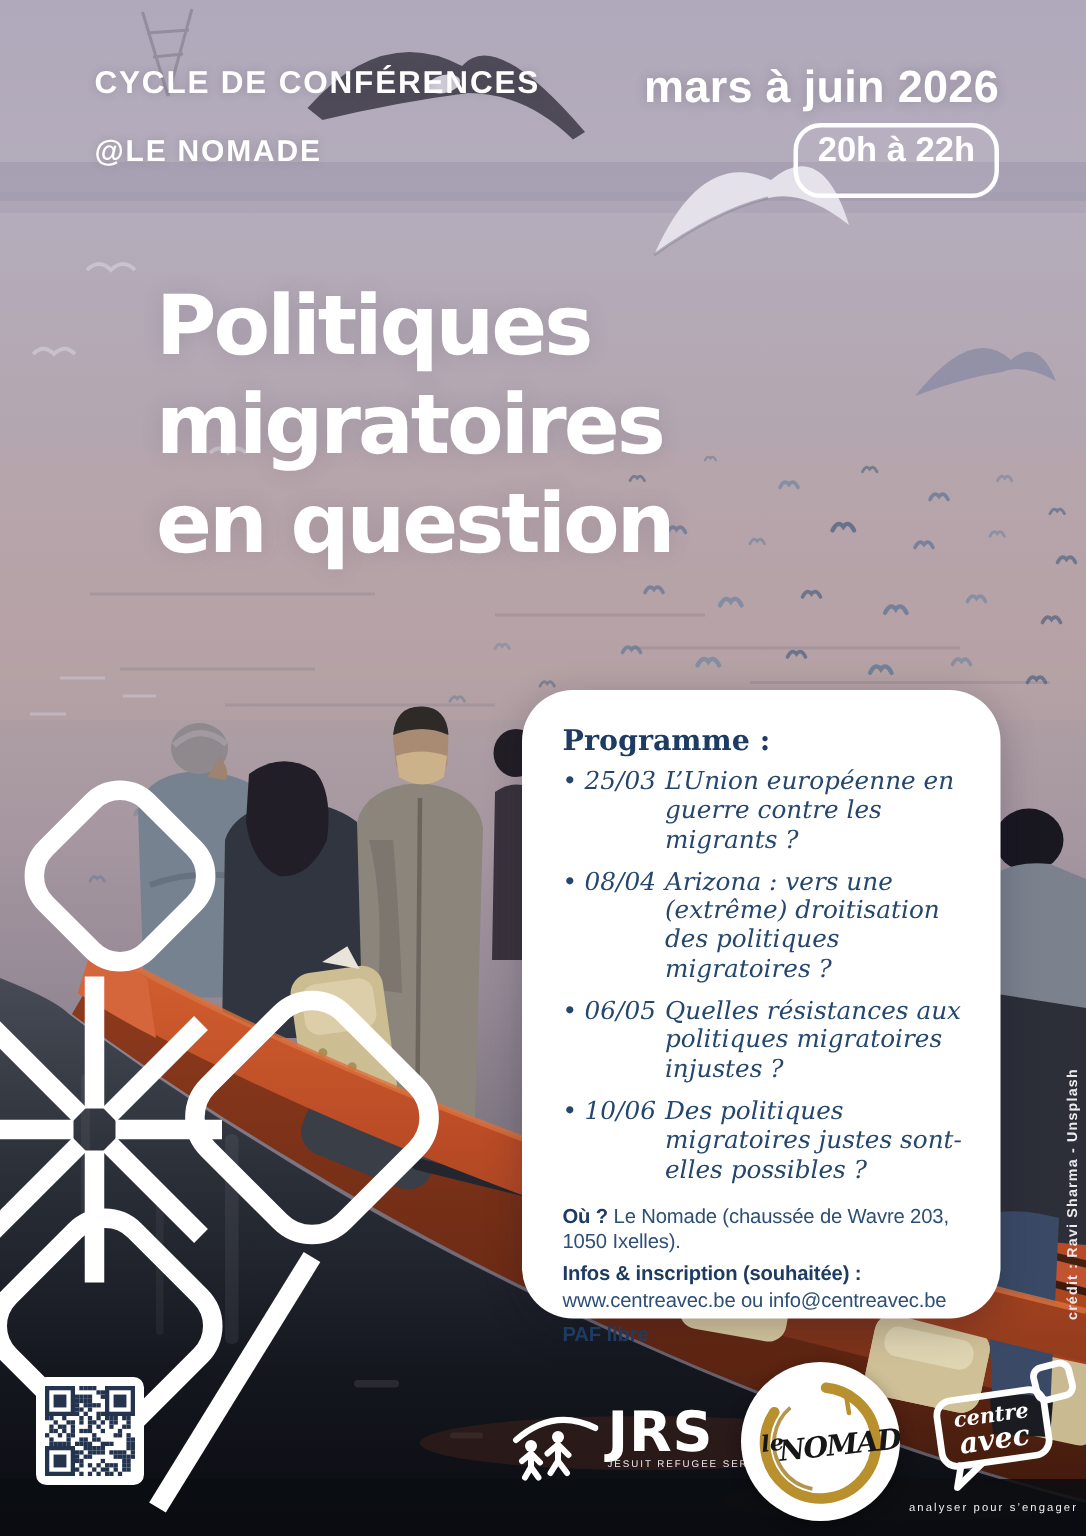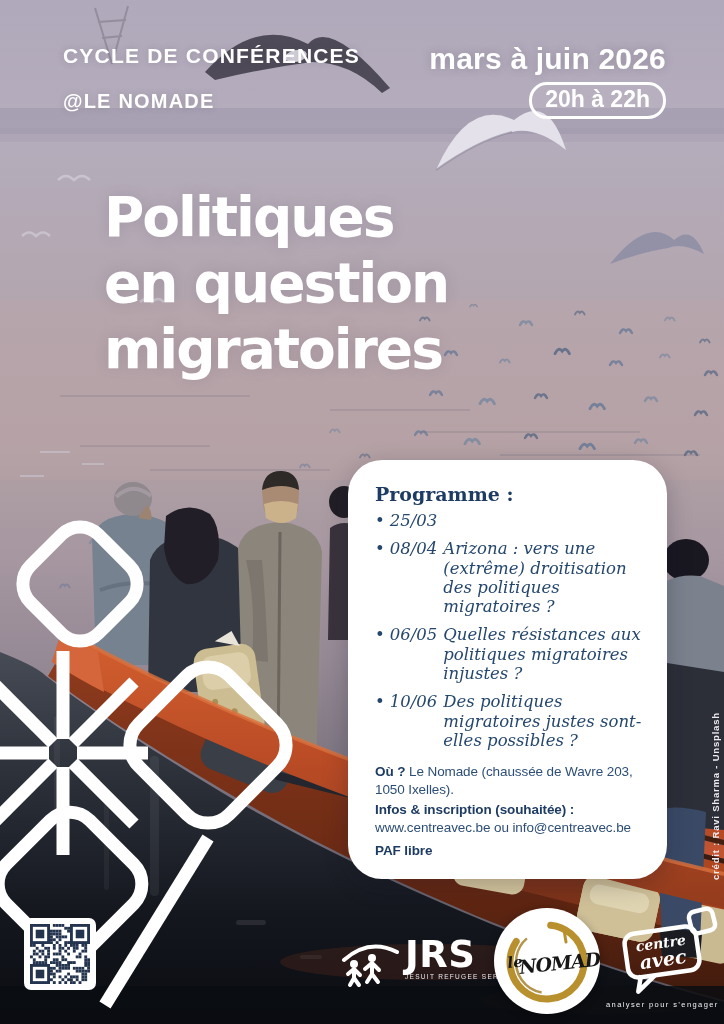--- a/index.html
+++ b/index.html
@@ -14,21 +14,21 @@
   
   .motif{position:absolute;left:0;top:0;width:724px;height:1024px;pointer-events:none;}
   
   .kicker{position:absolute;left:63px;top:44px;color:#fff;font-weight:bold;
     font-size:21px;letter-spacing:1.2px;text-shadow:0 0 6px rgba(80,70,90,.25);}
   .kicker2{position:absolute;left:63px;top:90px;color:#fff;font-weight:bold;
     font-size:20px;letter-spacing:1.2px;text-shadow:0 0 6px rgba(80,70,90,.25);}
   .dates{position:absolute;right:58px;top:42px;color:#fff;font-weight:bold;
     font-size:30px;letter-spacing:.2px;text-shadow:0 0 8px rgba(80,70,90,.3);}
   .badge{position:absolute;right:58px;top:82px;color:#fff;font-weight:bold;
-    font-size:23px;border:3px solid #fff;border-radius:18px;padding:1px 13px 3px;
+    font-size:23px;border:3px solid #fff;border-radius:18px;padding:1px 13px 16px;
     background:rgba(255,255,255,.06);}
   
   .title{position:absolute;left:104px;top:184px;color:#fff;font-family:"DejaVu Sans",sans-serif;
     font-weight:bold;font-size:55px;line-height:66px;letter-spacing:-2px;
     text-shadow:0 0 14px rgba(90,80,100,.18);}
   
   .card{position:absolute;left:348px;top:460px;width:319px;height:419px;background:#fff;
     border-radius:34px;box-shadow:0 6px 24px rgba(20,20,40,.25);
     padding:23px 24px 0 27px;color:#1e3c63;}
   .card-heading{font-family:"DejaVu Serif",serif;font-weight:bold;font-size:19px;
@@ -293,29 +293,30 @@
     </g>
   </svg>
 
   <div class="kicker">CYCLE DE CONFÉRENCES</div>
   <div class="kicker2">@LE NOMADE</div>
   <div class="dates">mars à juin 2026</div>
   <div class="badge">20h à 22h</div>
 
   <div class="title">
     <div>Politiques</div>
+    <div>migratoires</div>
     <div>en question</div>
-    <div>migratoires</div>
   </div>
 
   <div class="card">
     <div class="card-heading">Programme :</div>
 
     <div class="prog-item">
       <span class="prog-lead"><span class="prog-bullet">•</span><span>25/03</span></span>
+      <span class="prog-text">L’Union européenne en guerre contre les migrants ?</span>
     </div>
     <div class="prog-item">
       <span class="prog-lead"><span class="prog-bullet">•</span><span>08/04</span></span>
       <span class="prog-text">Arizona : vers une (extrême) droitisation des politiques migratoires ?</span>
     </div>
     <div class="prog-item">
       <span class="prog-lead"><span class="prog-bullet">•</span><span>06/05</span></span>
       <span class="prog-text">Quelles résistances aux politiques migratoires injustes ?</span>
     </div>
     <div class="prog-item">

